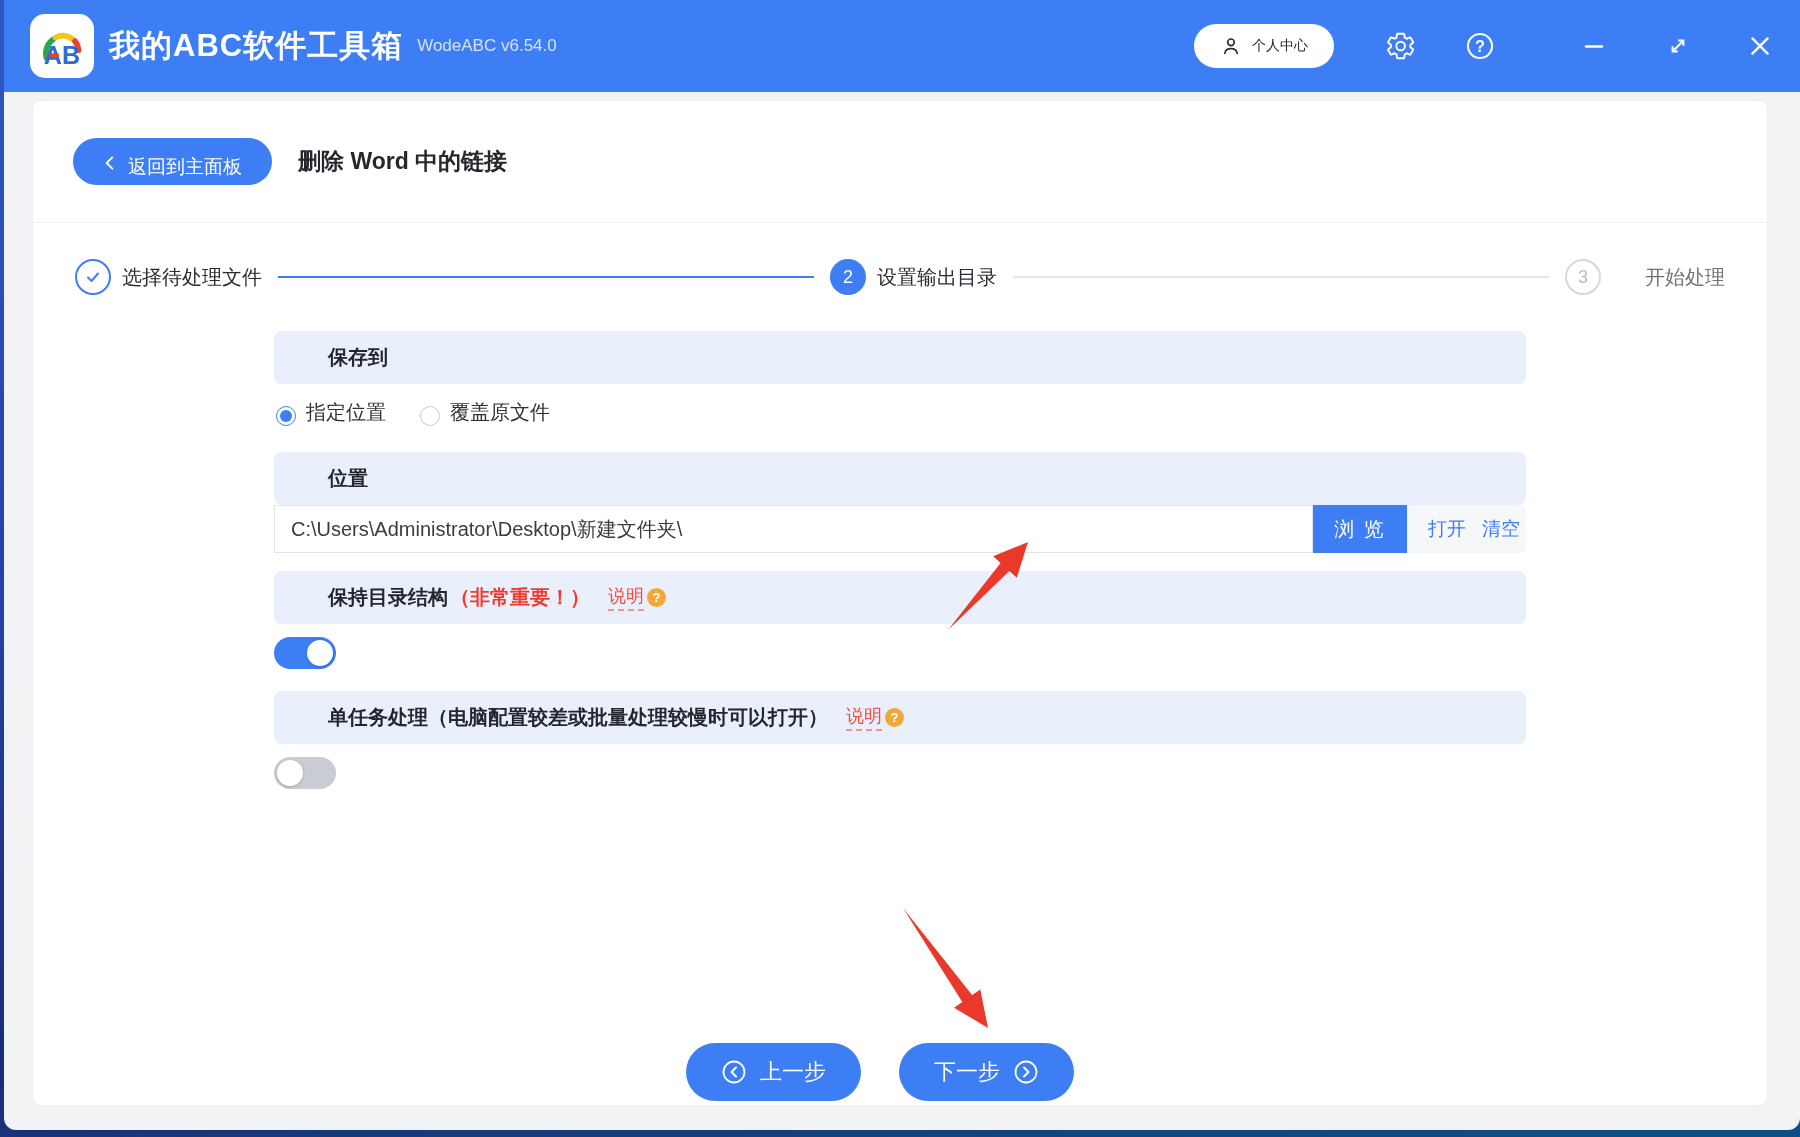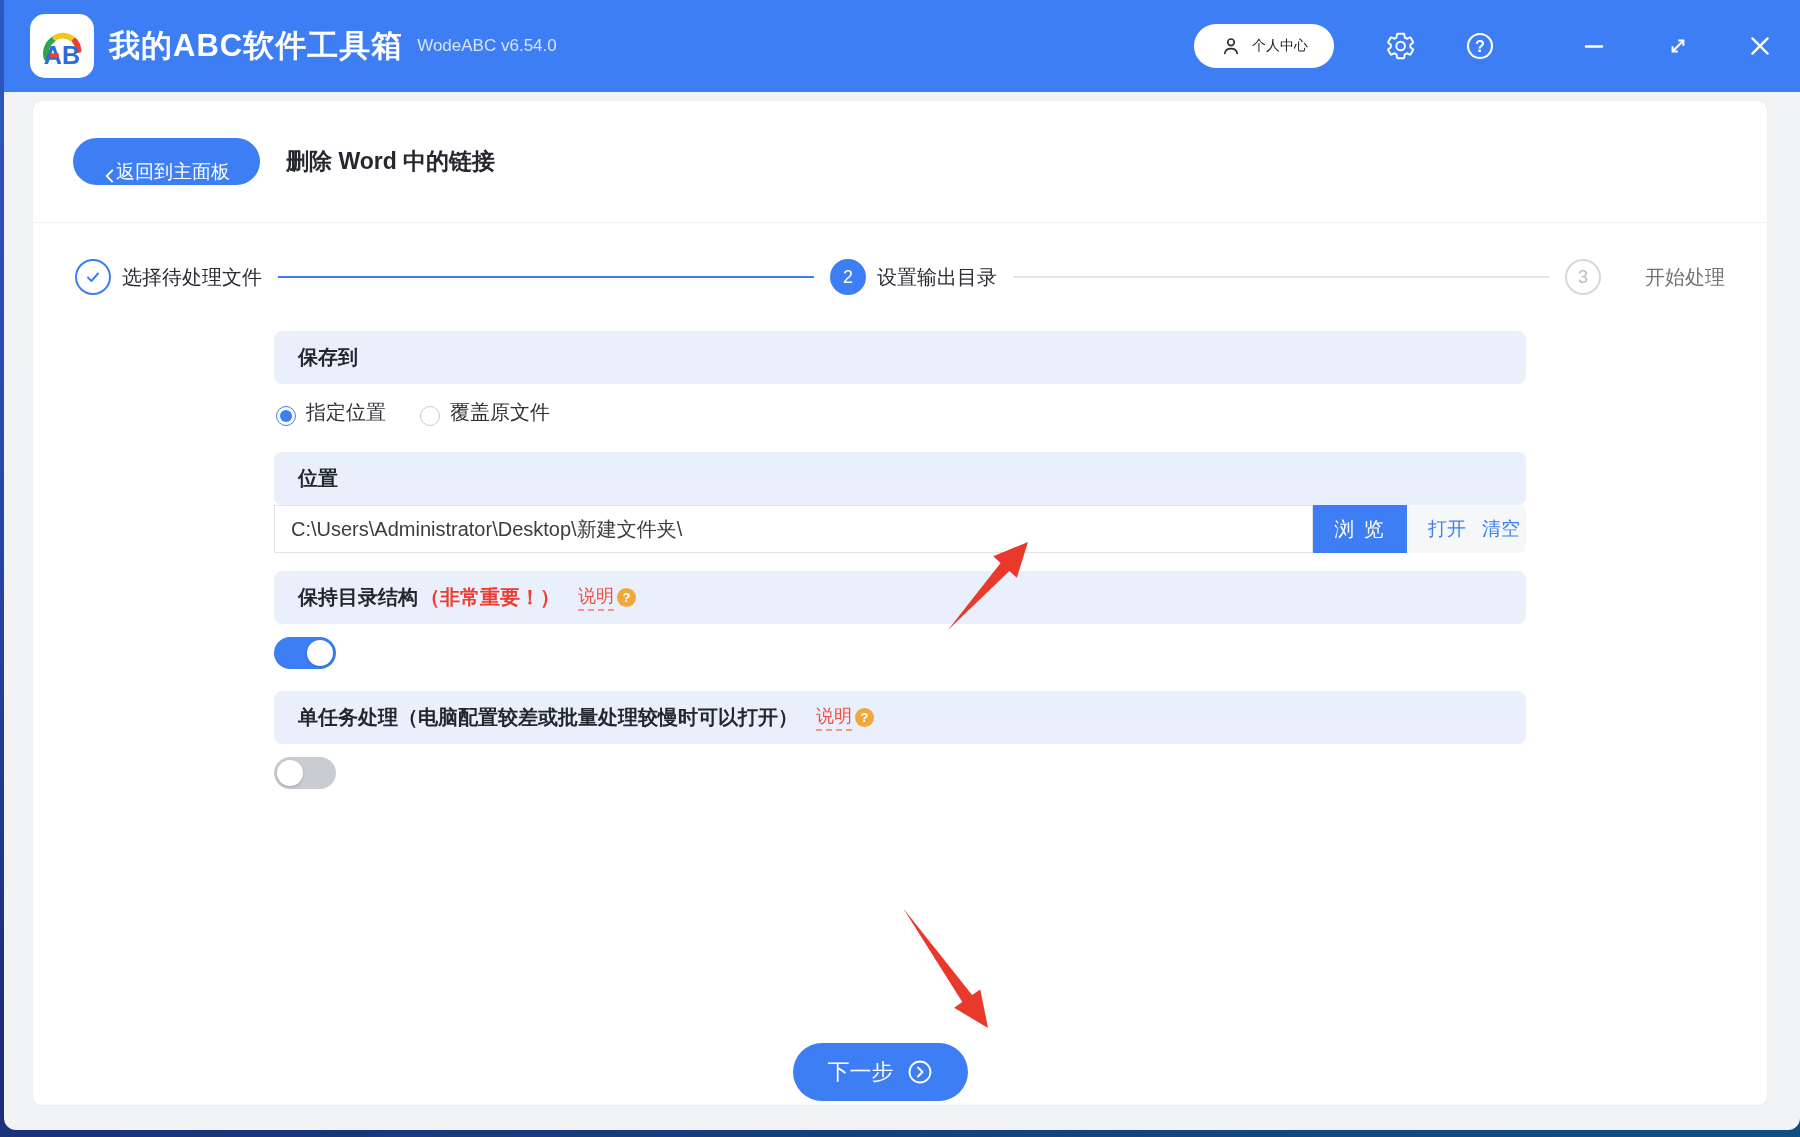--- a/index.html
+++ b/index.html
@@ -34,43 +34,43 @@
   .tb-icon.min  { margin-left:74px; }
   .tb-icon.max  { margin-left:44px; }
   .tb-icon.close{ margin-left:42px; }
 
   
   .card { position:absolute; left:28px; right:32px; top:100px; bottom:24px;
     background:#fff; border:1px solid #eeeff1; border-radius:10px; }
   .card-header { height:122px; display:flex; align-items:center; padding:0 40px;
     border-bottom:1px solid #f0f1f3; }
   .back-btn { height:47px; border-radius:24px; background:#3e7ef5; border:none;
-    color:#fff; font-size:19px; font-family:inherit; display:flex; align-items:flex-end;
-    gap:0; padding:0 30px; cursor:pointer; }
+    color:#fff; font-size:19px; font-family:inherit; display:flex; align-items:flex-start;
+    gap:12px; padding:16px 30px; cursor:pointer; }
   .page-title { margin-left:26px; font-size:23px; font-weight:700; color:#25272e; }
 
   
   .steps { height:108px; display:flex; align-items:center; padding:0 42px; }
   .step { display:flex; align-items:center; gap:11px; flex:none; }
   .step-circle { width:36px; height:36px; border-radius:50%; display:flex;
     align-items:center; justify-content:center; font-size:18px; flex:none; }
   .step-circle.done { border:2px solid #3e7ef5; background:#fff; }
   .step-circle.active { background:#3e7ef5; color:#fff; }
   .step-circle.pending { border:2px solid #d5d8dd; color:#b9bec6; }
   .step-label { font-size:20px; color:#2a2c33; }
   .step-label.dim { color:#737373;margin-left:33px; }
   .step-line { flex:1; height:2px; margin:0 16px; }
   .step-line.blue { background:#3e7ef5; }
   .step-line.gray { background:#e3e5e9; }
 
   
   .form { width:1252px; margin:0 auto; }
   .section-bar { height:53px; background:#e9effb; border-radius:8px;
     display:flex; align-items:center; padding:0 24px; }
-  .bar-title { font-size:20px; font-weight:700; color:#24262d; }
+  .bar-title { font-size:20px; font-weight:700; color:#24262d;margin-left:30px; }
   .bar-important { font-size:20px; font-weight:700; color:#ee3b2f; margin-left:2px; }
   .help-link { font-size:18px; color:#f04c42; margin-left:18px; cursor:pointer;
     border-bottom:2px dashed #f2948e; padding-bottom:1px; text-decoration:none; }
   .q-badge { width:19px; height:19px; border-radius:50%; background:#f2a73b;
     color:#fff; font-size:13px; font-weight:700; display:inline-flex; align-items:center;
     justify-content:center; margin-left:3px; cursor:pointer; }
 
   .radio-row { height:56px; display:flex; align-items:center; gap:34px;
     padding-left:2px; margin-bottom:12px; }
   .radio { display:flex; align-items:flex-end; gap:10px; cursor:pointer; }
@@ -251,20 +251,27 @@
       <div class="toggle-row">
         <div class="toggle">
             <span class="knob"></span>
           </div>
       </div>
 
     </div>
 
     <div class="footer">
       <button class="nav-btn">
+        <svg width="26" height="26" viewBox="0 0 26 26">
+          <circle cx="13" cy="13" r="10.5" fill="none" stroke="#fff" stroke-width="1.8"></circle>
+          <polyline points="15,8.5 10.5,13 15,17.5" fill="none" stroke="#fff" stroke-width="2" stroke-linecap="round" stroke-linejoin="round"></polyline>
+        </svg>
+        <span>上一步</span>
+      </button>
+      <button class="nav-btn">
         <span>下一步</span>
         <svg width="26" height="26" viewBox="0 0 26 26">
           <circle cx="13" cy="13" r="10.5" fill="none" stroke="#fff" stroke-width="1.8"></circle>
           <polyline points="11,8.5 15.5,13 11,17.5" fill="none" stroke="#fff" stroke-width="2" stroke-linecap="round" stroke-linejoin="round"></polyline>
         </svg>
       </button>
     </div>
 
   </main>
 </div>

